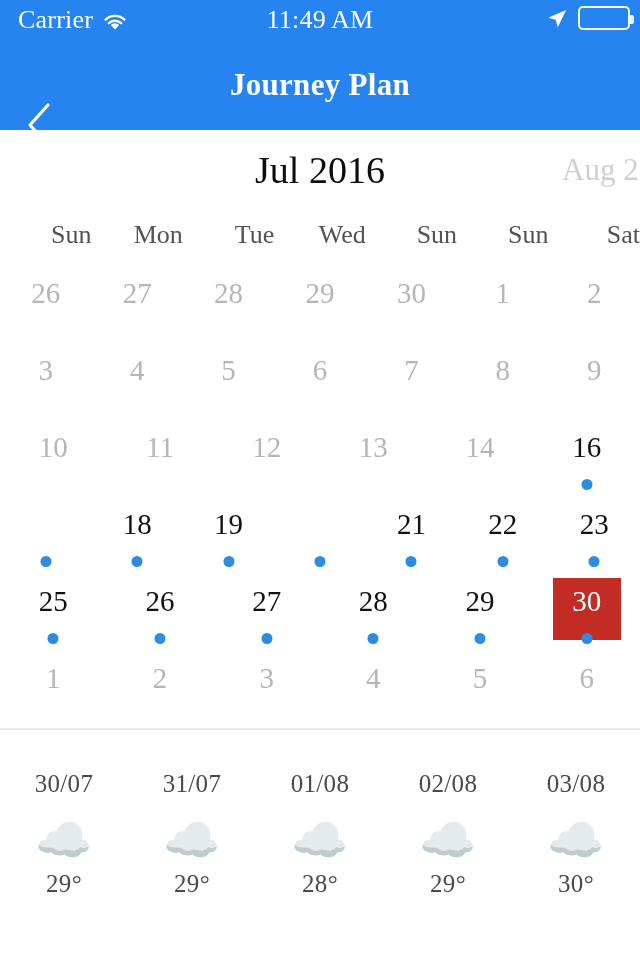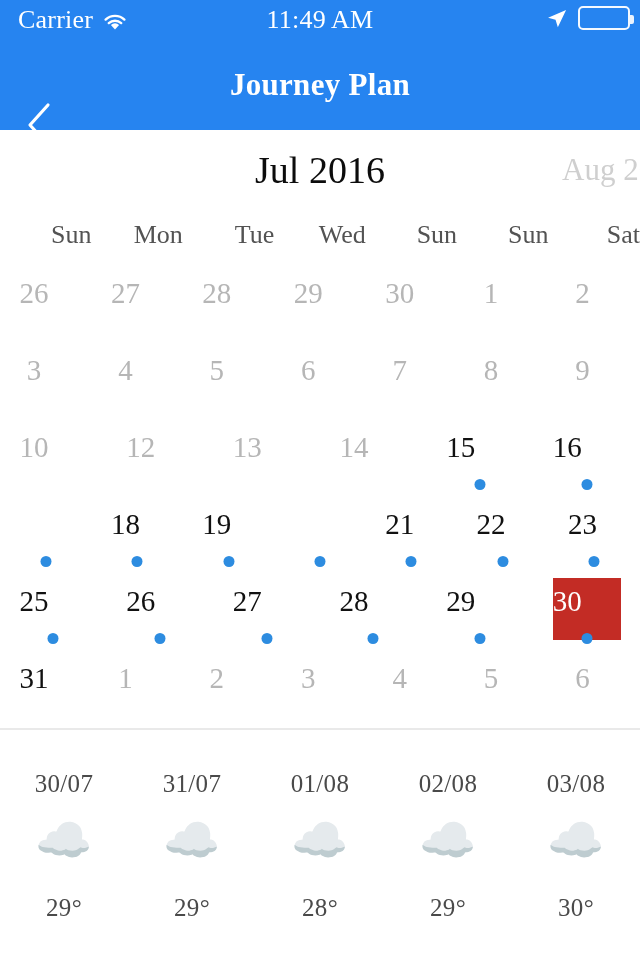--- a/index.html
+++ b/index.html
@@ -84,21 +84,21 @@
   .weekdays div {
     flex:1; text-align:right; font-size:26px; color:#535353;
     line-height:50px;
   }
 
   
   .grid { position:absolute; left:0; top:262px; width:640px; height:462px; }
   .row { position:relative; width:640px; height:77px; display:flex; }
   .cell {
     position:relative; flex:1;
-    display:flex; align-items:flex-start; 
+    display:flex; align-items:flex-start; justify-content:center;
   }
   .num {
     position:relative; z-index:2;
     width:68px; height:62px; line-height:62px; text-align:center;
     font-size:29px; color:#111;
   }
   .cell.dim .num { color:#b6b6b6; }
   .cell.sel .num { color:#ffffff; }
   .selbox {
     position:absolute; left:50%; top:8px; transform:translateX(-50%);
@@ -122,21 +122,21 @@
   }
   .wcell {
     flex:1; display:flex; flex-direction:column; align-items:center;
     padding-top:40px;
   }
   .wdate { font-size:25px; color:#4a4a4a; letter-spacing:.3px; }
   .wicon {
     margin-top:14px; font-size:46px; line-height:58px;
     filter:grayscale(.25);
   }
-  .wtemp { margin-top:24px; font-size:25px; color:#4a4a4a; letter-spacing:.3px; }
+  .wtemp { margin-top:0; font-size:25px; color:#4a4a4a; letter-spacing:.3px; }
 </style>
 </head>
 <body>
 
 <div id="app">
 
   <div class="header">
 
     <div class="statusbar">
       <div class="sb-left">
@@ -237,31 +237,30 @@
         </div>
         <div class="cell dim">
           <div class="num">9</div>
         </div>
       </div>
       <div class="row">
         <div class="cell dim">
           <div class="num">10</div>
         </div>
         <div class="cell dim">
+          <div class="num">11</div>
+        </div>
+        <div class="cell dim">
           <div class="num">12</div>
         </div>
         <div class="cell dim">
           <div class="num">13</div>
         </div>
         <div class="cell dim">
           <div class="num">14</div>
-        </div>
-        <div class="cell">
-          <div class="num">15</div>
-          <div class="dot"></div>
         </div>
         <div class="cell">
           <div class="num">16</div>
           <div class="dot"></div>
         </div>
       </div>
       <div class="row">
         <div class="cell">
           <div class="dot"></div>
         </div>
@@ -310,23 +309,20 @@
           <div class="num">29</div>
           <div class="dot"></div>
         </div>
         <div class="cell sel">
           <div class="selbox"></div>
           <div class="num">30</div>
           <div class="dot"></div>
         </div>
       </div>
       <div class="row">
-        <div class="cell">
-          <div class="num">31</div>
-        </div>
         <div class="cell dim">
           <div class="num">1</div>
         </div>
         <div class="cell dim">
           <div class="num">2</div>
         </div>
         <div class="cell dim">
           <div class="num">3</div>
         </div>
         <div class="cell dim">

